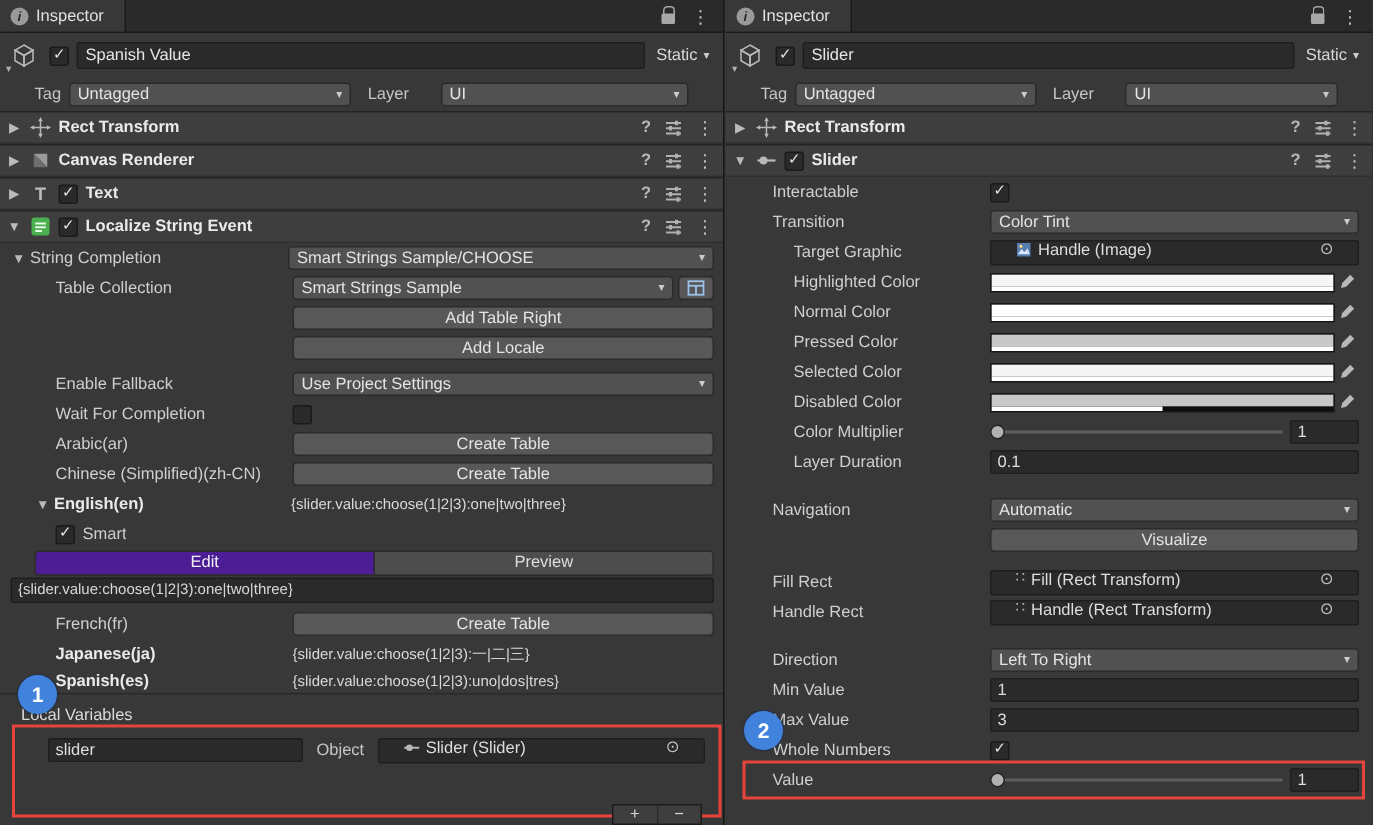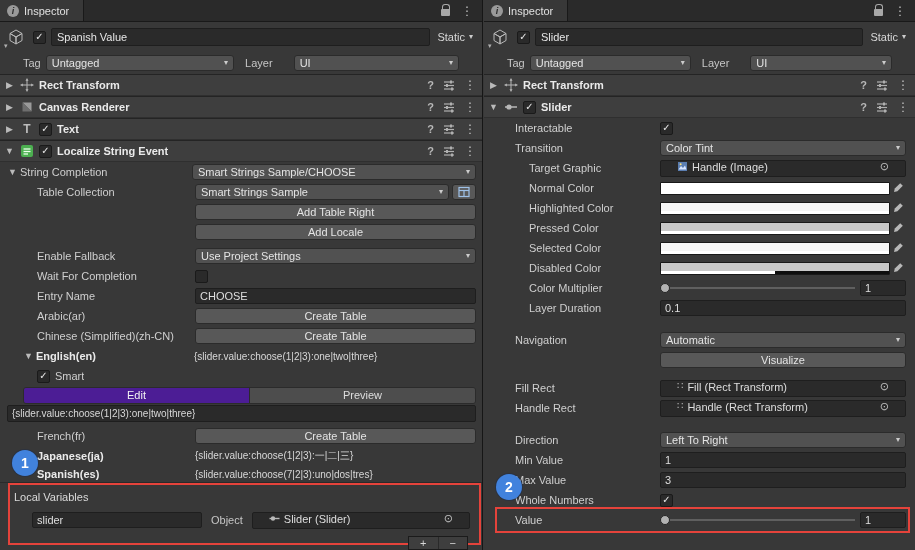--- a/index.html
+++ b/index.html
@@ -310,24 +310,20 @@
         <span class="ddt">Use Project Settings</span>
         <span class="arr">▾</span>
       </div>
     </div>
 
     <div class="prow ind1">
       <div class="plbl">Wait For Completion</div>
       <span class="chk"></span>
     </div>
 
-    <div class="prow ind1">
-      <div class="plbl">Entry Name</div>
-      <div class="input flex1">CHOOSE</div>
-    </div>
 
     <div class="prow ind1">
       <div class="plbl">Arabic(ar)</div>
       <div class="btn flex1">Create Table</div>
     </div>
 
     <div class="prow ind1">
       <div class="plbl">Chinese (Simplified)(zh-CN)</div>
       <div class="btn flex1">Create Table</div>
     </div>
@@ -363,21 +359,21 @@
       <div class="btn flex1">Create Table</div>
     </div>
 
     <div class="prow ind1">
       <div class="plbl boldlbl">Japanese(ja)</div>
       <div class="val flex1">{slider.value:choose(1|2|3):一|二|三}</div>
     </div>
 
     <div class="prow ind1" style="height:16px">
       <div class="plbl boldlbl">Spanish(es)</div>
-      <div class="val flex1">{slider.value:choose(7|2|3):uno|dos|tres}</div>
+      <div class="val flex1">{slider.value:choose(1|2|3):uno|dos|tres}</div>
     </div>
 
     <div class="lvsec">
       <div class="lvtitle">Local Variables</div>
       <div class="lvrow">
         <div class="input nameinput">slider</div>
         <span class="slab">Object</span>
         <div class="objfield flex1">
           <span>
               <svg width="11" height="11" viewBox="0 0 11 11">
@@ -538,38 +534,38 @@
               <path d="M1.5 8.5 L4 5 L6 7 L8 4.5 L9.5 8.5 Z" fill="#d8e6ff"></path>
               <circle cx="3.6" cy="3.2" r="1" fill="#ffe27a"></circle>
             </svg>
           </span>
         <span class="otext">Handle (Image)</span>
         <span class="picker">⊙</span>
       </div>
     </div>
 
     <div class="prow ind2">
+      <div class="plbl">Highlighted Color</div>
+      <div class="colorbar">
+        <div class="cmain" style="background: rgb(245, 245, 245);"></div>
+        <div class="calpha">
+            <i style="width: 100%;"></i>
+          </div>
+      </div>
+      <span class="edrop">
+          <svg width="12" height="12" viewBox="0 0 12 12">
+            <path d="M8.2 1.2 L10.8 3.8 L5.4 9.2 L2 10 L2.8 6.6 Z" fill="#b8b8b8"></path>
+          </svg>
+        </span>
+    </div>
+
+    <div class="prow ind2">
       <div class="plbl">Normal Color</div>
       <div class="colorbar">
         <div class="cmain" style="background: rgb(255, 255, 255);"></div>
-        <div class="calpha">
-            <i style="width: 100%;"></i>
-          </div>
-      </div>
-      <span class="edrop">
-          <svg width="12" height="12" viewBox="0 0 12 12">
-            <path d="M8.2 1.2 L10.8 3.8 L5.4 9.2 L2 10 L2.8 6.6 Z" fill="#b8b8b8"></path>
-          </svg>
-        </span>
-    </div>
-
-    <div class="prow ind2">
-      <div class="plbl">Highlighted Color</div>
-      <div class="colorbar">
-        <div class="cmain" style="background: rgb(245, 245, 245);"></div>
         <div class="calpha">
             <i style="width: 100%;"></i>
           </div>
       </div>
       <span class="edrop">
           <svg width="12" height="12" viewBox="0 0 12 12">
             <path d="M8.2 1.2 L10.8 3.8 L5.4 9.2 L2 10 L2.8 6.6 Z" fill="#b8b8b8"></path>
           </svg>
         </span>
     </div>

